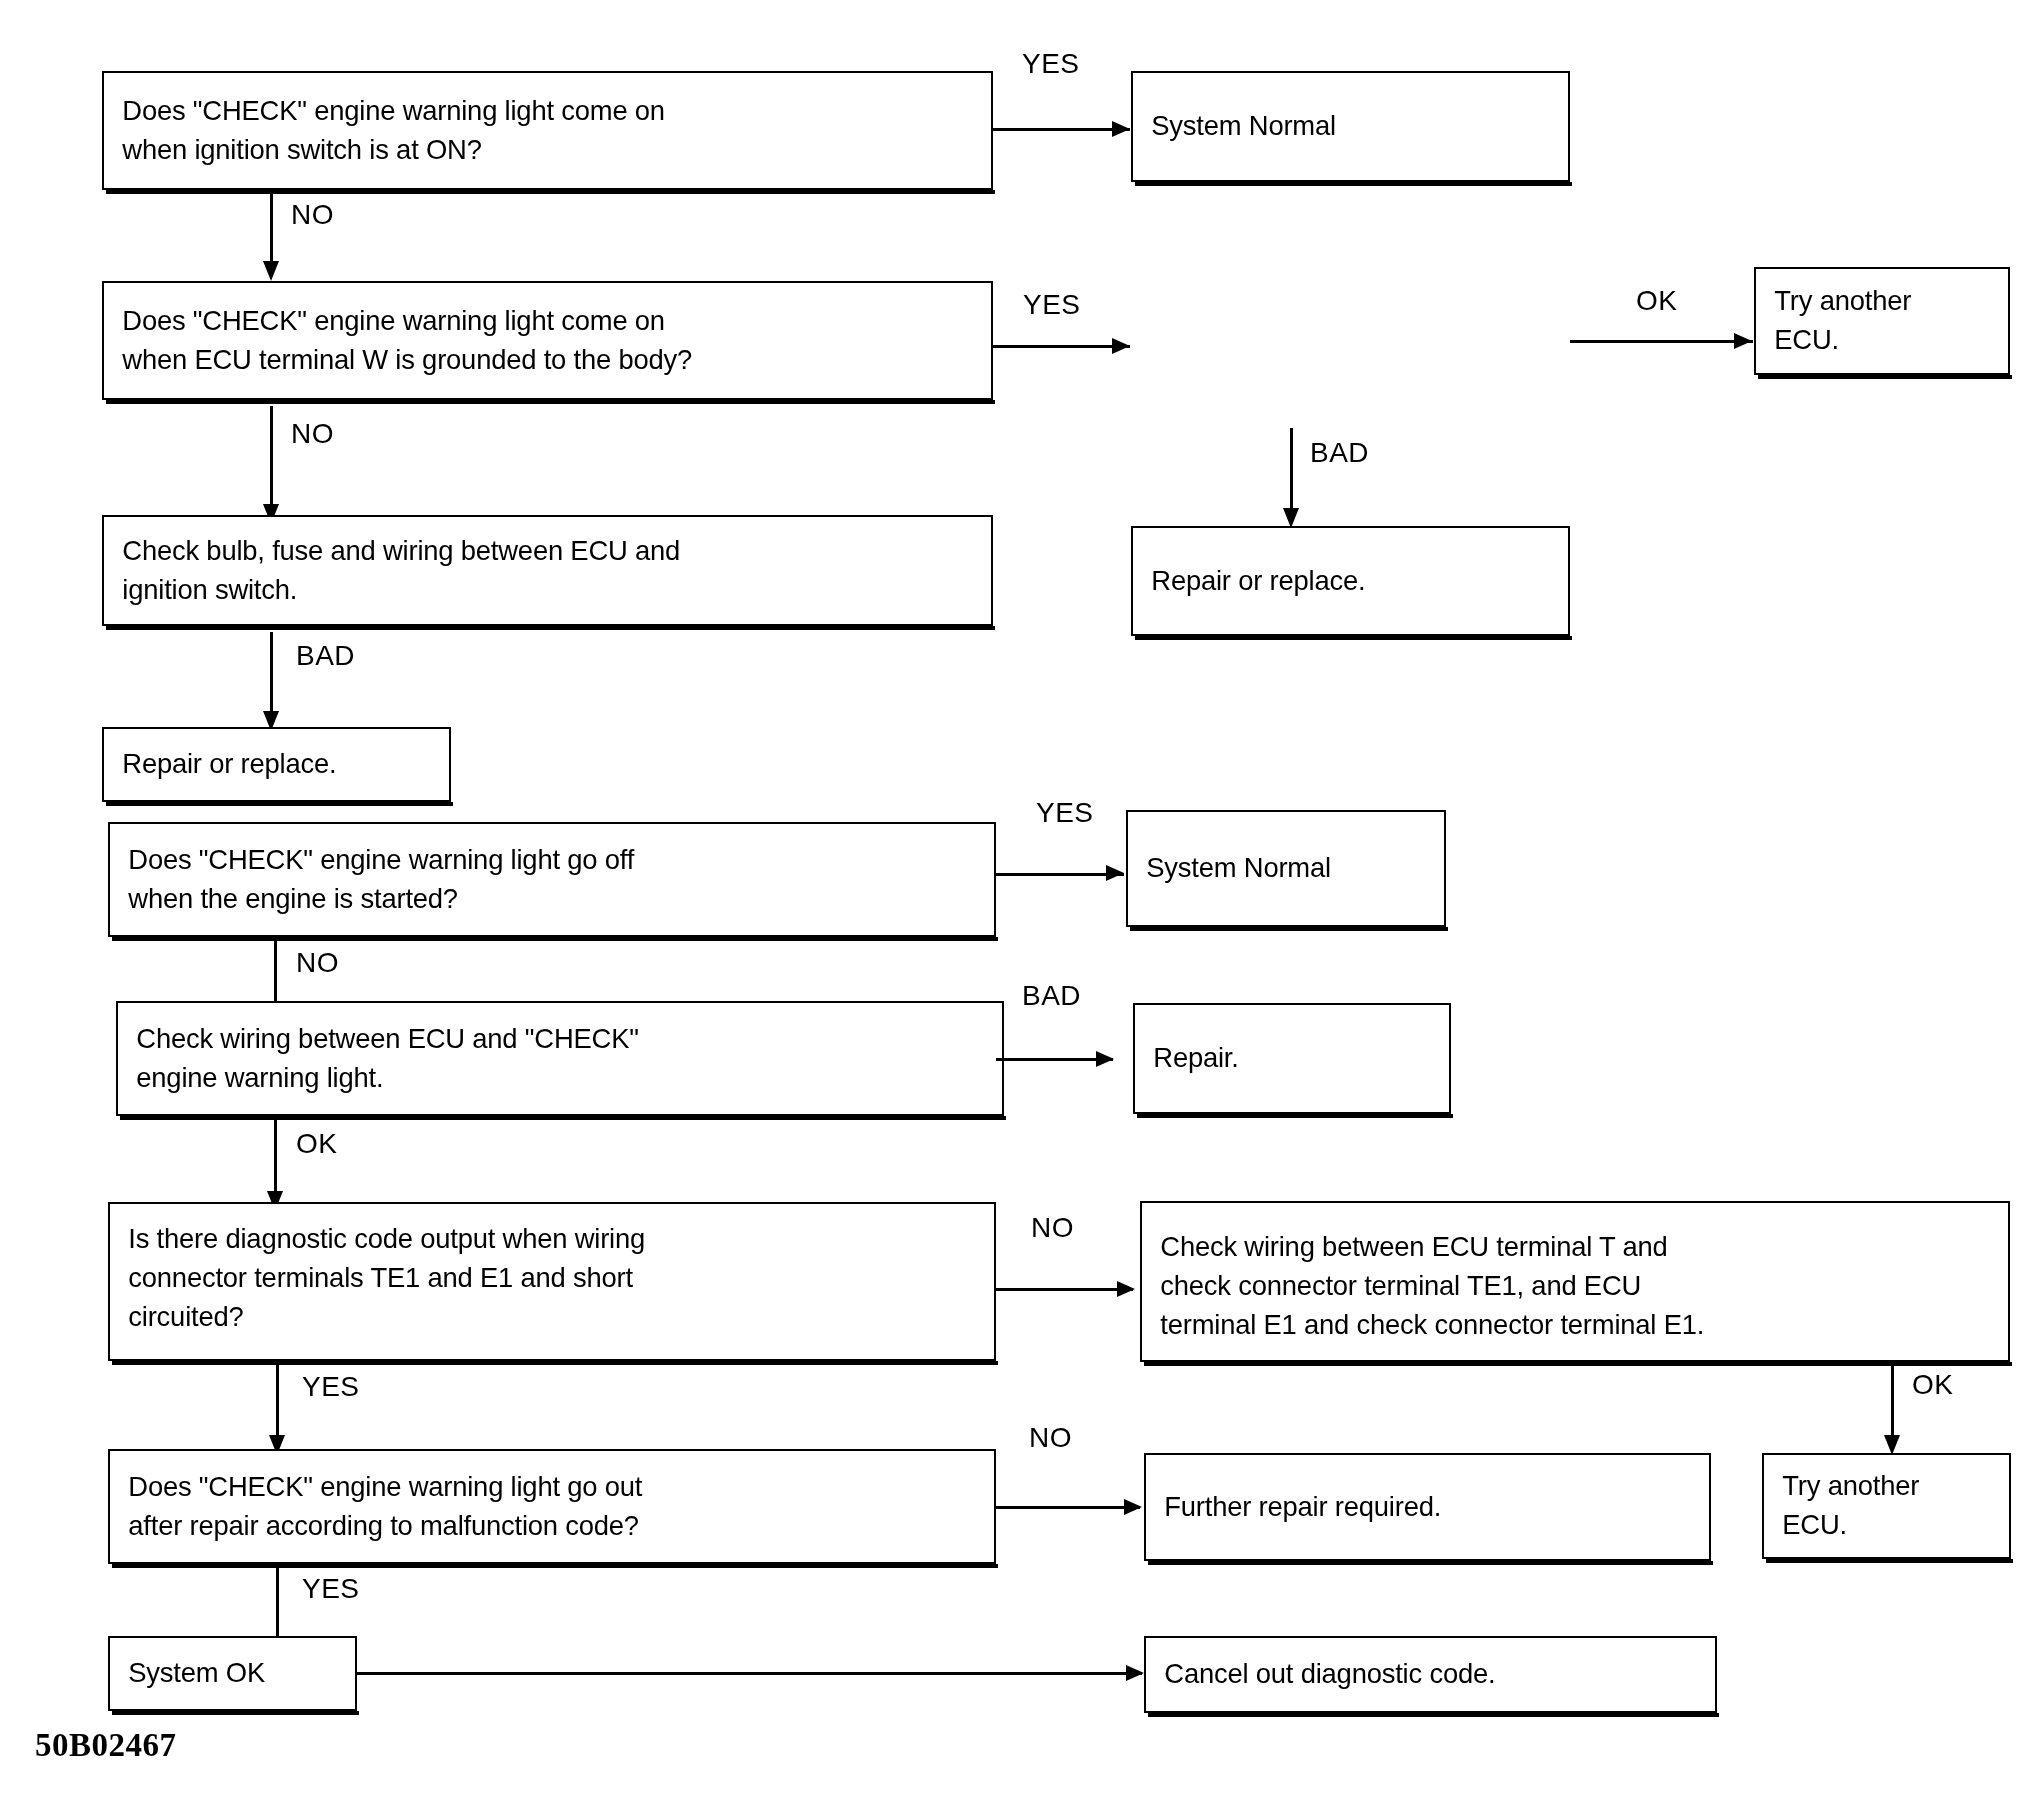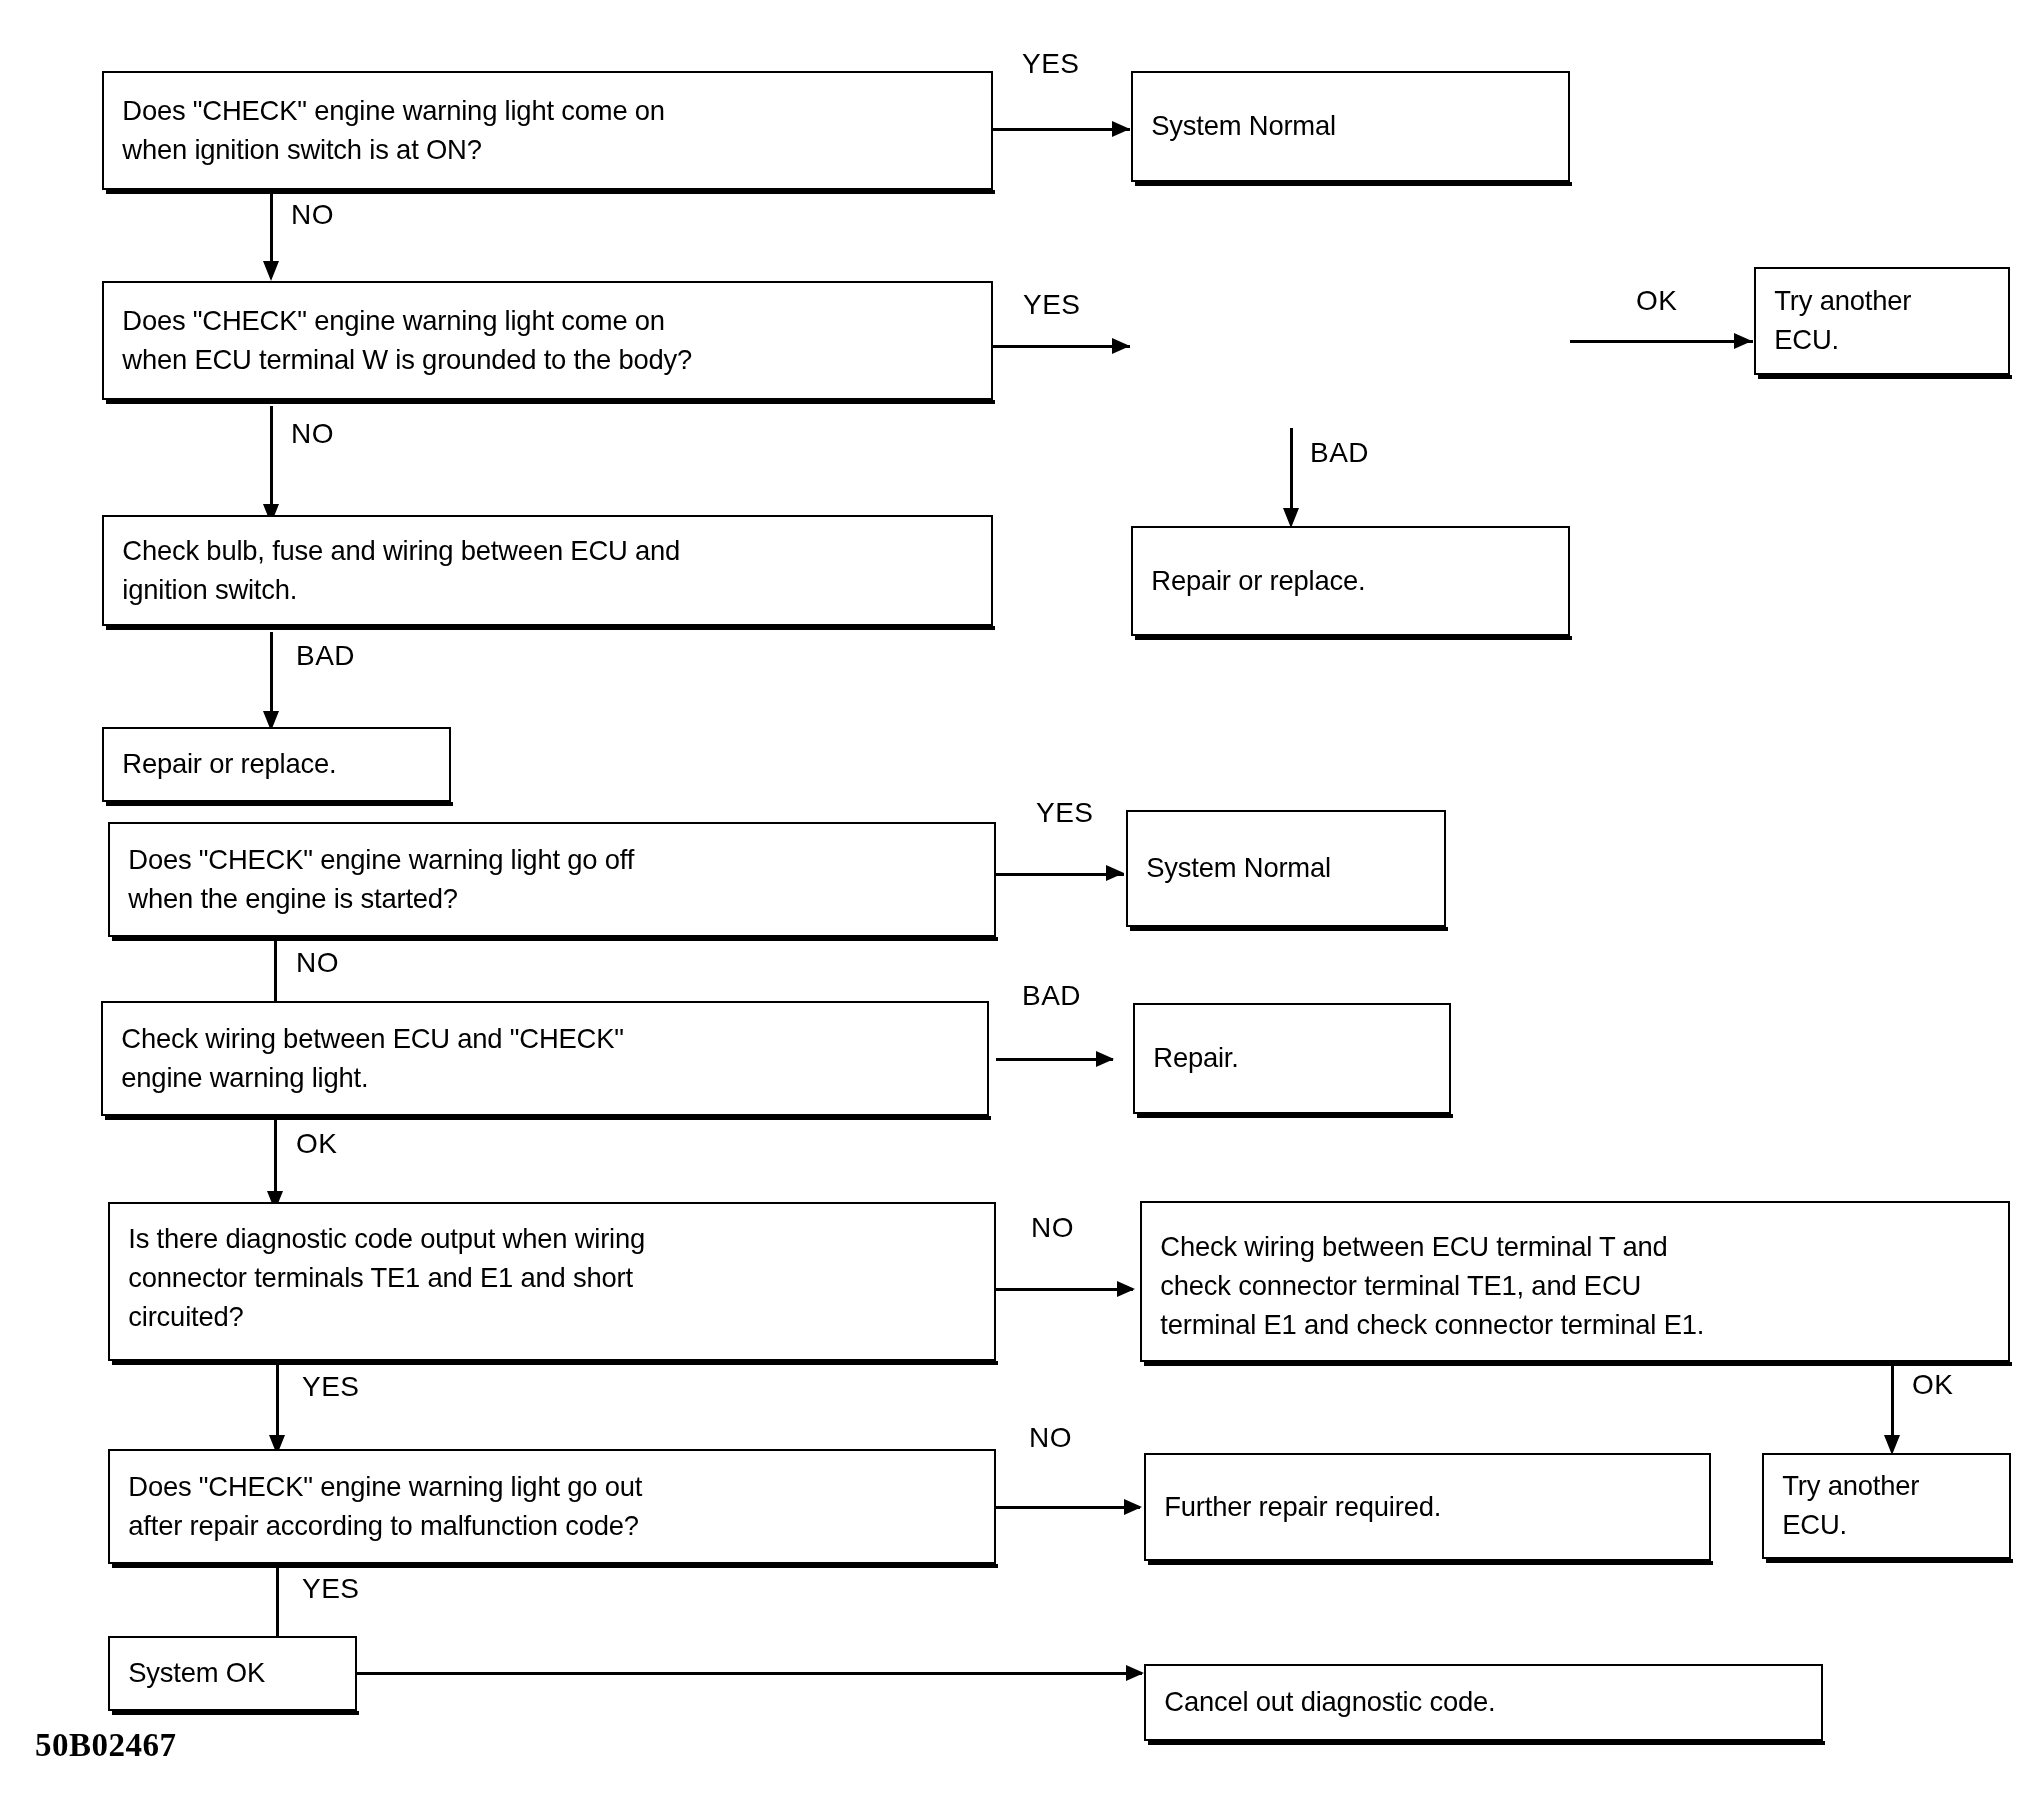--- a/index.html
+++ b/index.html
@@ -121,21 +121,21 @@
   <div class="elabel" style="left:1036px;top:797px;">YES</div>
   <div class="edge h-line" style="left:996px;top:873px;width:128px;"></div>
   <div class="arrow-r" style="left:1106px;top:865px;"></div>
 
   <div class="node" style="left:1126px;top:810px;width:320px;height:117px;">System Normal</div>
 
   <div class="elabel" style="left:296px;top:947px;">NO</div>
   <div class="edge v-line" style="left:274px;top:937px;height:84px;"></div>
   <div class="arrow-d" style="left:267px;top:1011px;"></div>
 
-  <div class="node" style="left:101px;top:1001px;width:888px;height:115px;">Check wiring between ECU and "CHECK"
+  <div class="node" style="left:116px;top:1001px;width:888px;height:115px;">Check wiring between ECU and "CHECK"
 engine warning light.</div>
 
   <div class="elabel" style="left:1022px;top:980px;">BAD</div>
   <div class="edge h-line" style="left:996px;top:1058px;width:117px;"></div>
   <div class="arrow-r" style="left:1096px;top:1051px;"></div>
 
   <div class="node" style="left:1133px;top:1003px;width:318px;height:111px;">Repair.</div>
 
   <div class="elabel" style="left:296px;top:1128px;">OK</div>
   <div class="edge v-line" style="left:274px;top:1117px;height:88px;"></div>
@@ -175,18 +175,18 @@
 
   <div class="elabel" style="left:302px;top:1573px;">YES</div>
   <div class="edge v-line" style="left:276px;top:1564px;height:84px;"></div>
   <div class="arrow-d" style="left:269px;top:1636px;"></div>
 
   <div class="node" style="left:108px;top:1636px;width:249px;height:75px;">System OK</div>
 
   <div class="edge h-line" style="left:356px;top:1672px;width:786px;"></div>
   <div class="arrow-r" style="left:1126px;top:1665px;"></div>
 
-  <div class="node" style="left:1144px;top:1636px;width:679px;height:77px;margin-top:28px;">Cancel out diagnostic code.</div>
+  <div class="node" style="left:1144px;top:1636px;width:573px;height:77px;">Cancel out diagnostic code.</div>
 
   <div class="figid" style="left:35px;top:1727px;">50B02467</div>
 
 </div>
 
 
 </body></html>

